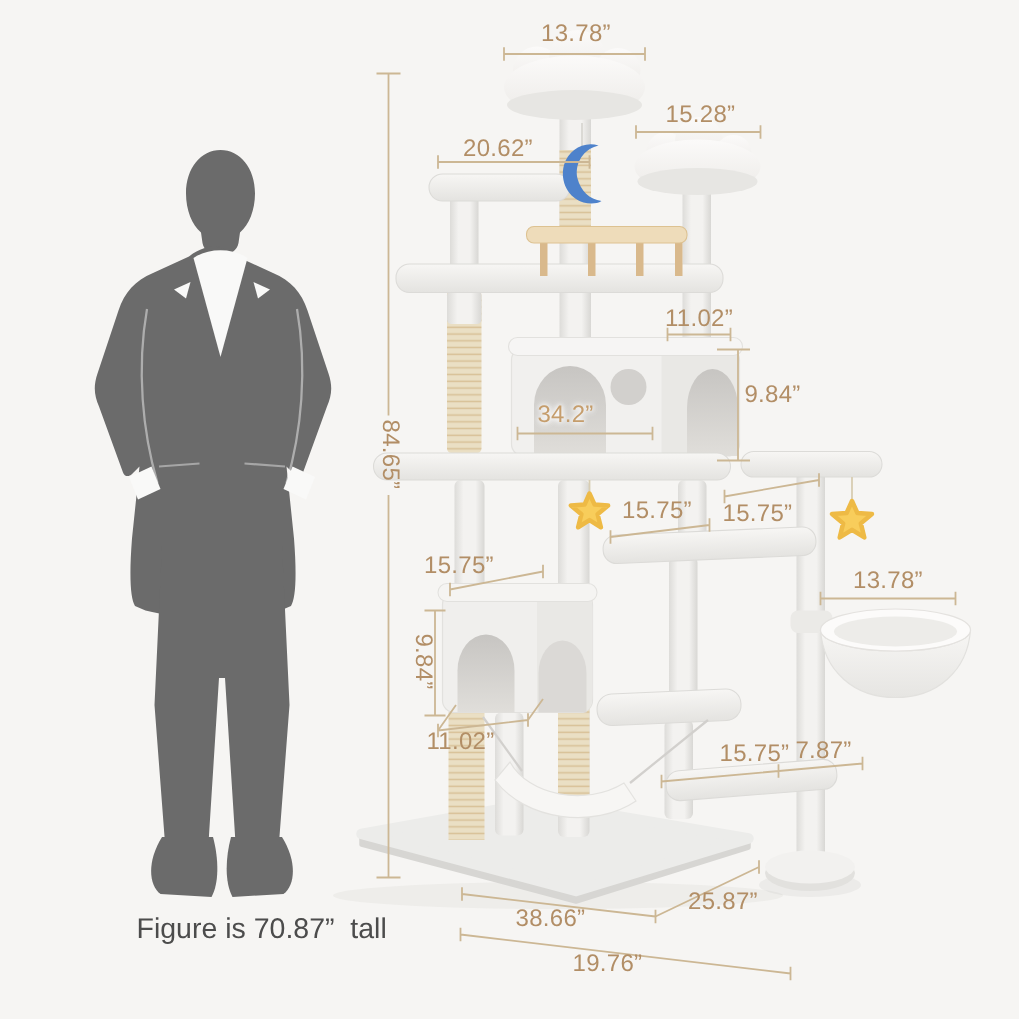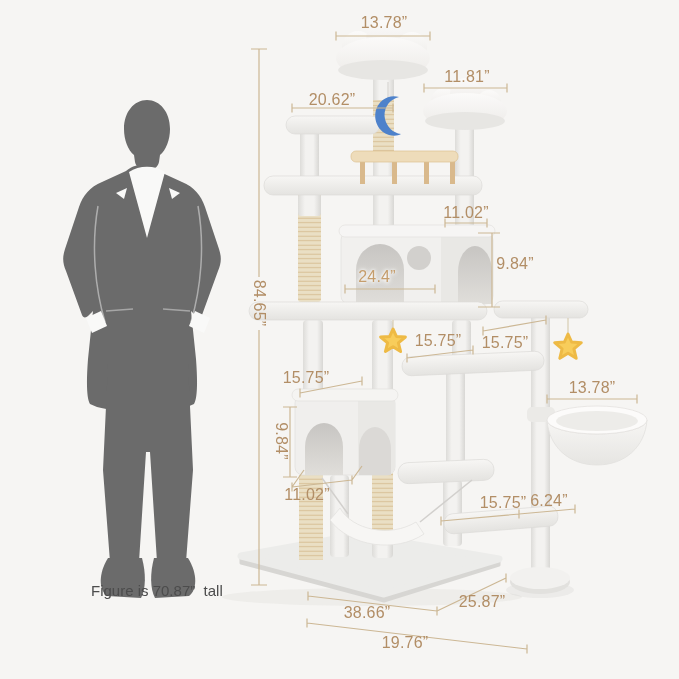--- a/index.html
+++ b/index.html
@@ -8,22 +8,22 @@
     overflow:hidden;font-family:"Liberation Sans",sans-serif;
   }
   .stage svg{position:absolute;left:0;top:0;}
   .dim{
     position:absolute;transform:translate(-50%,-50%);
     color:#b28e66;font-size:16px;letter-spacing:.2px;white-space:nowrap;line-height:1;
   }
   .dim.rot{transform:translate(-50%,-50%) rotate(90deg);}
   .dim.glow{color:#c59d6c;text-shadow:0 0 3px #fff,0 0 6px #fff,0 1px 5px #fff;}
   .caption{
-    position:absolute;left:91px;top:582px;color:#4c4c4c;
-    font-size:15px;white-space:pre;line-height:1.2;
+    position:absolute;left:91px;top:609px;color:#4c4c4c;
+    font-size:19px;white-space:pre;line-height:1.2;
   }
   
   .p1{left:384px;top:23px}   .p2{left:467px;top:77px}   .p3{left:332px;top:100px}
   .p4{left:466px;top:213px}  .p5{left:515px;top:264px}  .p6{left:377px;top:277px}
   .p7{left:259px;top:303px}  .p8{left:438px;top:341px}  .p9{left:505px;top:343px}
   .p10{left:306px;top:378px} .p11{left:281px;top:441px} .p12{left:307px;top:495px}
   .p13{left:592px;top:388px} .p14{left:503px;top:503px} .p15{left:549px;top:501px}
   .p16{left:367px;top:613px} .p17{left:482px;top:602px} .p18{left:405px;top:643px}
 </style>
 </head>
@@ -200,34 +200,34 @@
     <path d="M547,394.5 v9 M547,399 H637 M637,394.5 v9"></path>
     <path d="M441,516.5 v9 M441,521 L575,509 M519,509.5 v9 M575,504.5 v9"></path>
     <path d="M308,591.5 v9 M308,596 L437,611 M437,606.5 v9"></path>
     <path d="M437,611 L506,578 M506,573.5 v9"></path>
     <path d="M307,618.5 v9 M307,623 L527,649 M527,644.5 v9"></path>
   </g>
 </svg>
 
 <div>
   <div class="dim p1">13.78”</div>
-  <div class="dim p2">11.81”</div>
+  <div class="dim p2">15.28”</div>
   <div class="dim p3">20.62”</div>
   <div class="dim p4">11.02”</div>
   <div class="dim p5">9.84”</div>
-  <div class="dim p6 glow">24.4”</div>
+  <div class="dim p6 glow">34.2”</div>
   <div class="dim p7 rot">84.65”</div>
   <div class="dim p8">15.75”</div>
   <div class="dim p9">15.75”</div>
   <div class="dim p10">15.75”</div>
   <div class="dim p11 rot">9.84”</div>
   <div class="dim p12">11.02”</div>
   <div class="dim p13">13.78”</div>
   <div class="dim p14">15.75”</div>
-  <div class="dim p15">6.24”</div>
+  <div class="dim p15">7.87”</div>
   <div class="dim p16">38.66”</div>
   <div class="dim p17">25.87”</div>
   <div class="dim p18">19.76”</div>
 </div>
 
 <div class="caption">Figure is 70.87”  tall</div>
 
 </div>
 
 </body></html>

